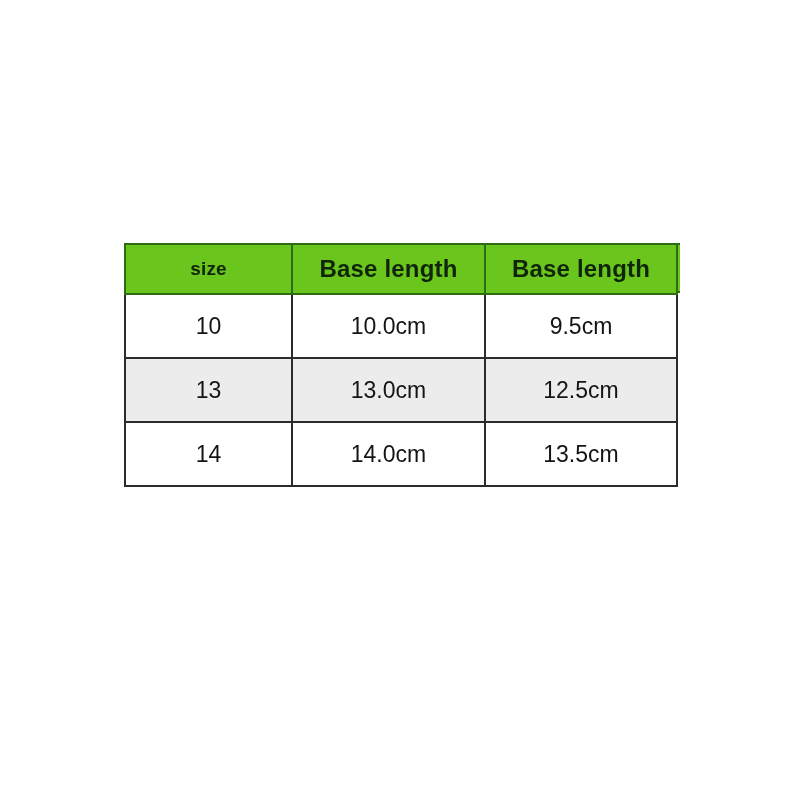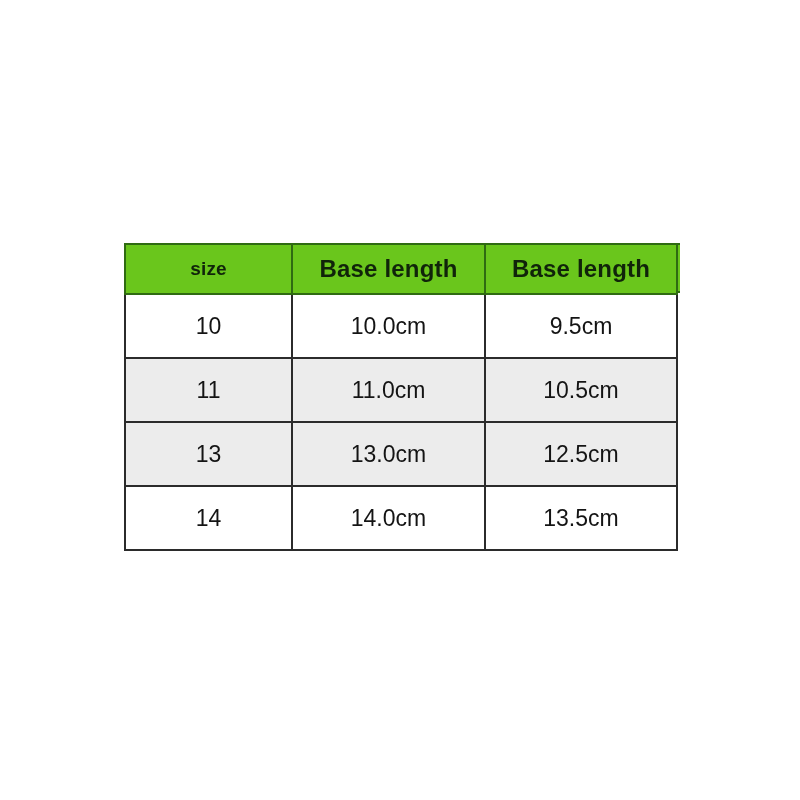--- a/index.html
+++ b/index.html
@@ -100,25 +100,20 @@
         <th class="h-inner">Base length</th>
       </tr>
     </thead>
     <tbody>
       <tr>
         <td>10</td>
         <td>10.0cm</td>
         <td>9.5cm</td>
       </tr>
       <tr class="alt">
-        <td>11</td>
-        <td>11.0cm</td>
-        <td>10.5cm</td>
-      </tr>
-      <tr class="alt">
         <td>13</td>
         <td>13.0cm</td>
         <td>12.5cm</td>
       </tr>
       <tr>
         <td>14</td>
         <td>14.0cm</td>
         <td>13.5cm</td>
       </tr>
     </tbody>

